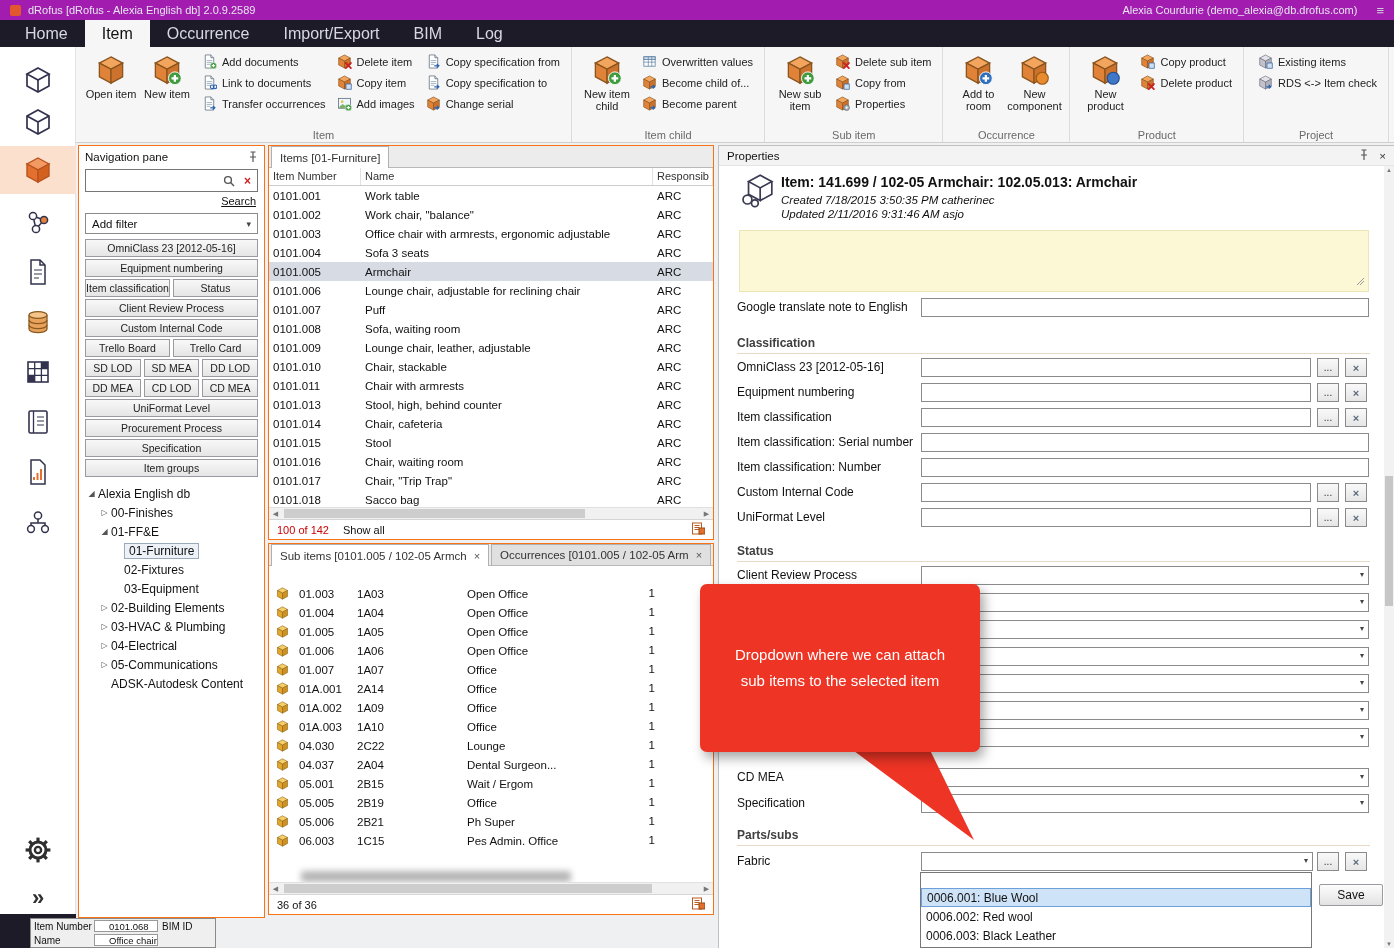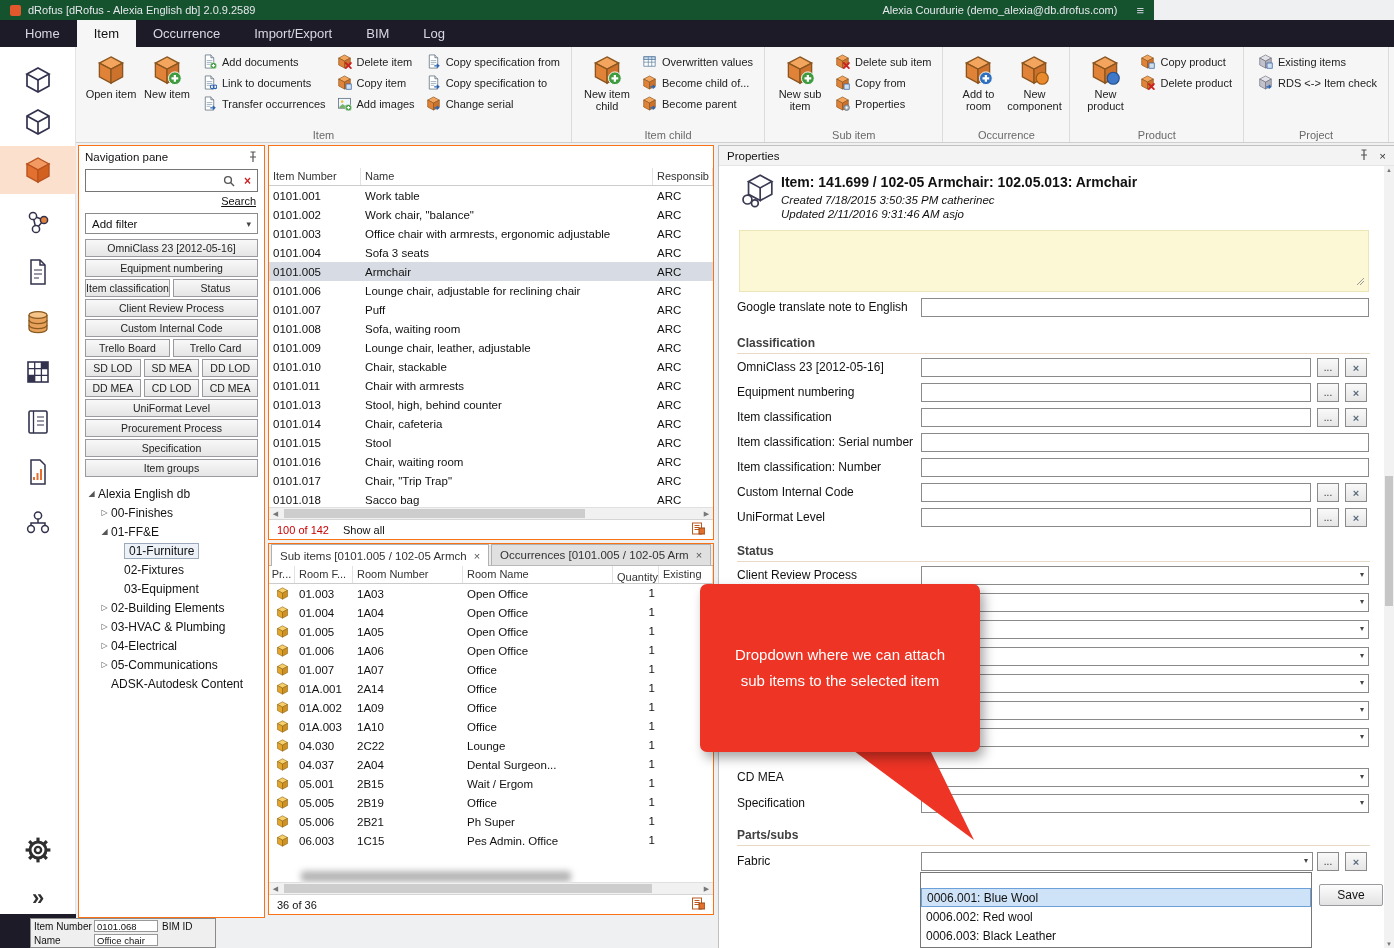--- a/index.html
+++ b/index.html
@@ -1,24 +1,24 @@
 <!DOCTYPE html>
 <html><head>
 <meta charset="utf-8">
 <style>
 *{box-sizing:border-box;margin:0;padding:0}
 html,body{width:1394px;height:948px;overflow:hidden}
 body{font-family:"Liberation Sans","DejaVu Sans",sans-serif;font-size:12px;background:#eef0f2;color:#111;position:relative}
 
-.titlebar{position:absolute;left:0;top:0;width: 1154px;height:20px;background:#14532d;color:#e6e6ee;display:flex;align-items:center;padding:0 10px;font-size:11px;gap:7px;z-index:10}
+.titlebar{position:absolute;left:0;top:0;width: 1394px;height:20px;background:#a21caf;color:#e6e6ee;display:flex;align-items:center;padding:0 10px;font-size:11px;gap:7px;z-index:10}
 .logo{width:11px;height:11px;background:#e2572b;border-radius:2px;flex:none}
 .tbuser{margin-left:auto}
 .tbmenu{font-size:13px;margin-left:12px;color:#cfcfda;cursor:pointer}
 .menubar{position:absolute;left:0;top:20px;width:1394px;height:27px;background:#1c1b27;display:flex;align-items:stretch;padding-left:8px;z-index:10}
-.menutab{color:#d8d8e2;padding:0 17px;display:flex;align-items:center;font-size:13px;cursor:default}
+.menutab{color:#d8d8e2;padding:0 17px;display:flex;align-items:center;font-size:16px;cursor:default}
 .menutab.active{background:#f6f6f7;color:#111}
 
 .ribbon{position:absolute;left:76px;top:47px;width:1318px;height:96px;background:#f6f6f7;border-bottom:1px solid #cfcfcf;display:flex;overflow:hidden}
 .rgroup{position:relative;display:flex;align-items:flex-start;padding:4px 7px 16px 7px;border-right:1px solid #dcdcdc}
 .rglabel{position:absolute;bottom:1px;left:0;right:0;text-align:center;font-size:11px;color:#696969}
 .rbig{width:56px;display:flex;flex-direction:column;align-items:center;gap:3px;padding-top:4px;font-size:11px;text-align:center;line-height:12px;color:#222;cursor:default}
 .rcol{display:flex;flex-direction:column;margin-left:3px}
 .rsmall{display:flex;align-items:center;gap:5px;height:21px;font-size:11px;color:#222;padding:0 4px;white-space:nowrap;cursor:default}
 .ric{display:inline-flex;flex:none}
 
@@ -98,21 +98,21 @@
 .varr{position:absolute;left:0;width:10px;text-align:center;font-size:6px;color:#777}
 
 .callout{position:absolute;left:700px;top:584px;width:280px;height:168px;background:#ee3425;border-radius:7px;z-index:40;box-shadow:4px 6px 12px rgba(0,0,0,.35);display:flex;align-items:center;justify-content:center;padding:0 28px;text-align:center;color:#fff;font-size:15px;line-height:26px}
 .callout-tail{position:absolute;left:840px;top:748px;z-index:39}
 .ddlist{position:absolute;left:920px;top:872px;width:392px;height:76px;background:#fff;border:1px solid #777;z-index:60;overflow:hidden;font-size:12px}
 .ddopt{height:19px;display:flex;align-items:center;padding:0 5px;white-space:nowrap;cursor:pointer}
 .ddopt.blank{height:15px}
 .ddopt.sel{background:#cfe3f8;border:1px solid #6ba0d8}
 .bform{position:absolute;left:30px;top:918px;width:186px;height:30px;background:#efefef;border:1px solid #8a8a8a;z-index:30;font-size:10px;overflow:hidden}
 .bfrow{display:flex;align-items:center;height:14px;padding:1px 3px;gap:4px;white-space:nowrap}
-.bfval{background:#fff;border:1px solid #999;width:64px;height:12px;padding:0 2px;font-size:9.5px;overflow:hidden;flex:none}
+.bfval{background:#fff;border:1px solid #999;width:64px;height:12px;padding:0 14px;font-size:9.5px;overflow:hidden;flex:none}
 .bflabel{width:56px;flex:none}
 </style>
 </head>
 <body>
 
 <div class="titlebar">
   <span class="logo"></span>
   <span>dRofus [dRofus - Alexia English db] 2.0.9.2589</span>
   <span class="tbuser">Alexia Courdurie (demo_alexia@db.drofus.com)</span>
   <span class="tbmenu">≡</span>
@@ -671,20 +671,25 @@
         <span class="">05-Communications</span>
       </div>
       <div class="titem" style="padding-left:19px">
         <span class="texp"></span>
         <span class="">ADSK-Autodesk Content</span>
       </div>
     </div>
 </div>
 
 <div class="panel itemspanel">
+  <div class="tabstrip">
+    <div class="tab active">
+        <span>Items [01-Furniture]</span>
+      </div>
+  </div>
   <div class="thead" id="items-head">
       <div class="it-c0">Item Number</div>
       <div class="it-c1">Name</div>
       <div class="it-c2">Responsib</div>
     </div>
   <div class="tbody" id="items-body">
       <div class="trow">
         <div class="it-c0">0101.001</div>
         <div class="it-c1">Work table</div>
         <div class="it-c2">ARC</div>
@@ -792,28 +797,20 @@
 <div class="panel subpanel">
   <div class="tabstrip" id="sub-tabs">
       <div class="tab active">
         <span>Sub items [0101.005 / 102-05 Armch</span>
         <span class="tabx">×</span>
       </div>
       <div class="tab">
         <span>Occurrences [0101.005 / 102-05 Arm</span>
         <span class="tabx">×</span>
       </div>
-    </div>
-  <div class="thead" id="sub-head">
-      <div class="si-c0">Pr...</div>
-      <div class="si-c1">Room F...</div>
-      <div class="si-c2">Room Number</div>
-      <div class="si-c3">Room Name</div>
-      <div class="si-c4">Quantity</div>
-      <div class="si-c5">Existing</div>
     </div>
   <div class="tbody" id="sub-body">
       <div class="trow">
         <div class="si-c0">
           <svg width="13" height="13" viewBox="0 0 16 16">
             <polygon points="8,1 14.2,4.3 8,7.6 1.8,4.3" fill="#f6cf6a" stroke="#8a6210" stroke-width=".7"></polygon>
             <polygon points="1.8,4.3 8,7.6 8,15 1.8,11.7" fill="#e2a62f" stroke="#8a6210" stroke-width=".7"></polygon>
             <polygon points="14.2,4.3 8,7.6 8,15 14.2,11.7" fill="#cf9222" stroke="#8a6210" stroke-width=".7"></polygon>
           </svg>
         </div>

